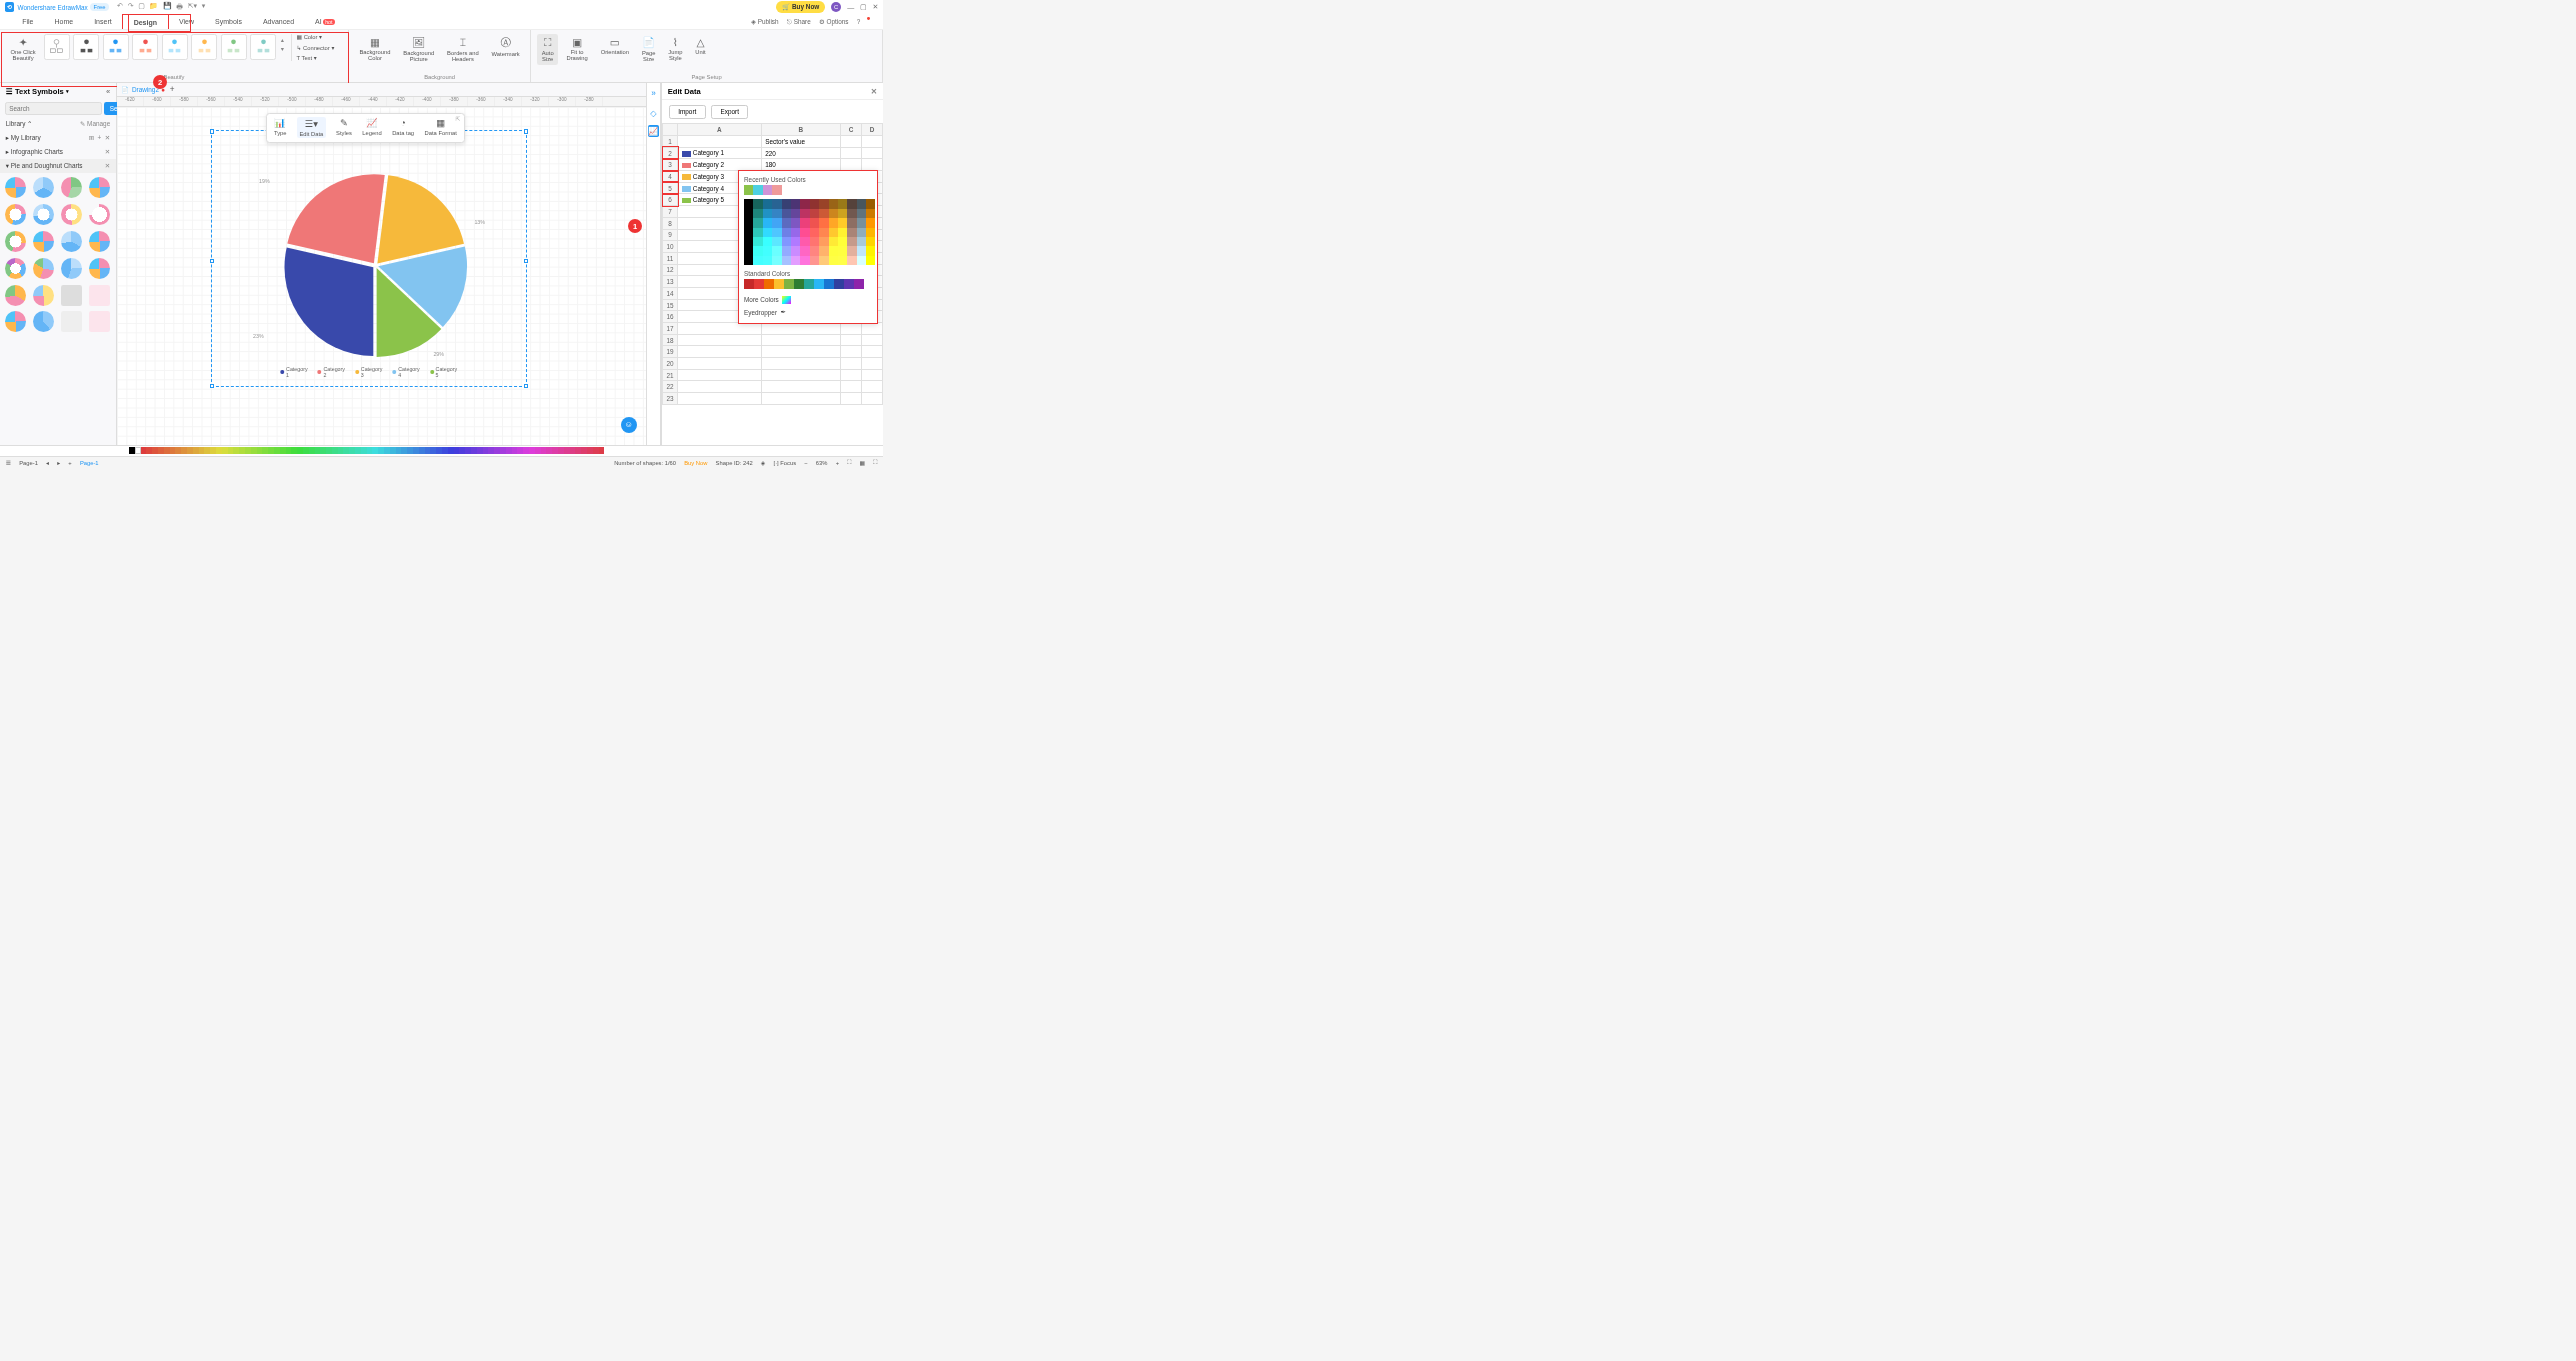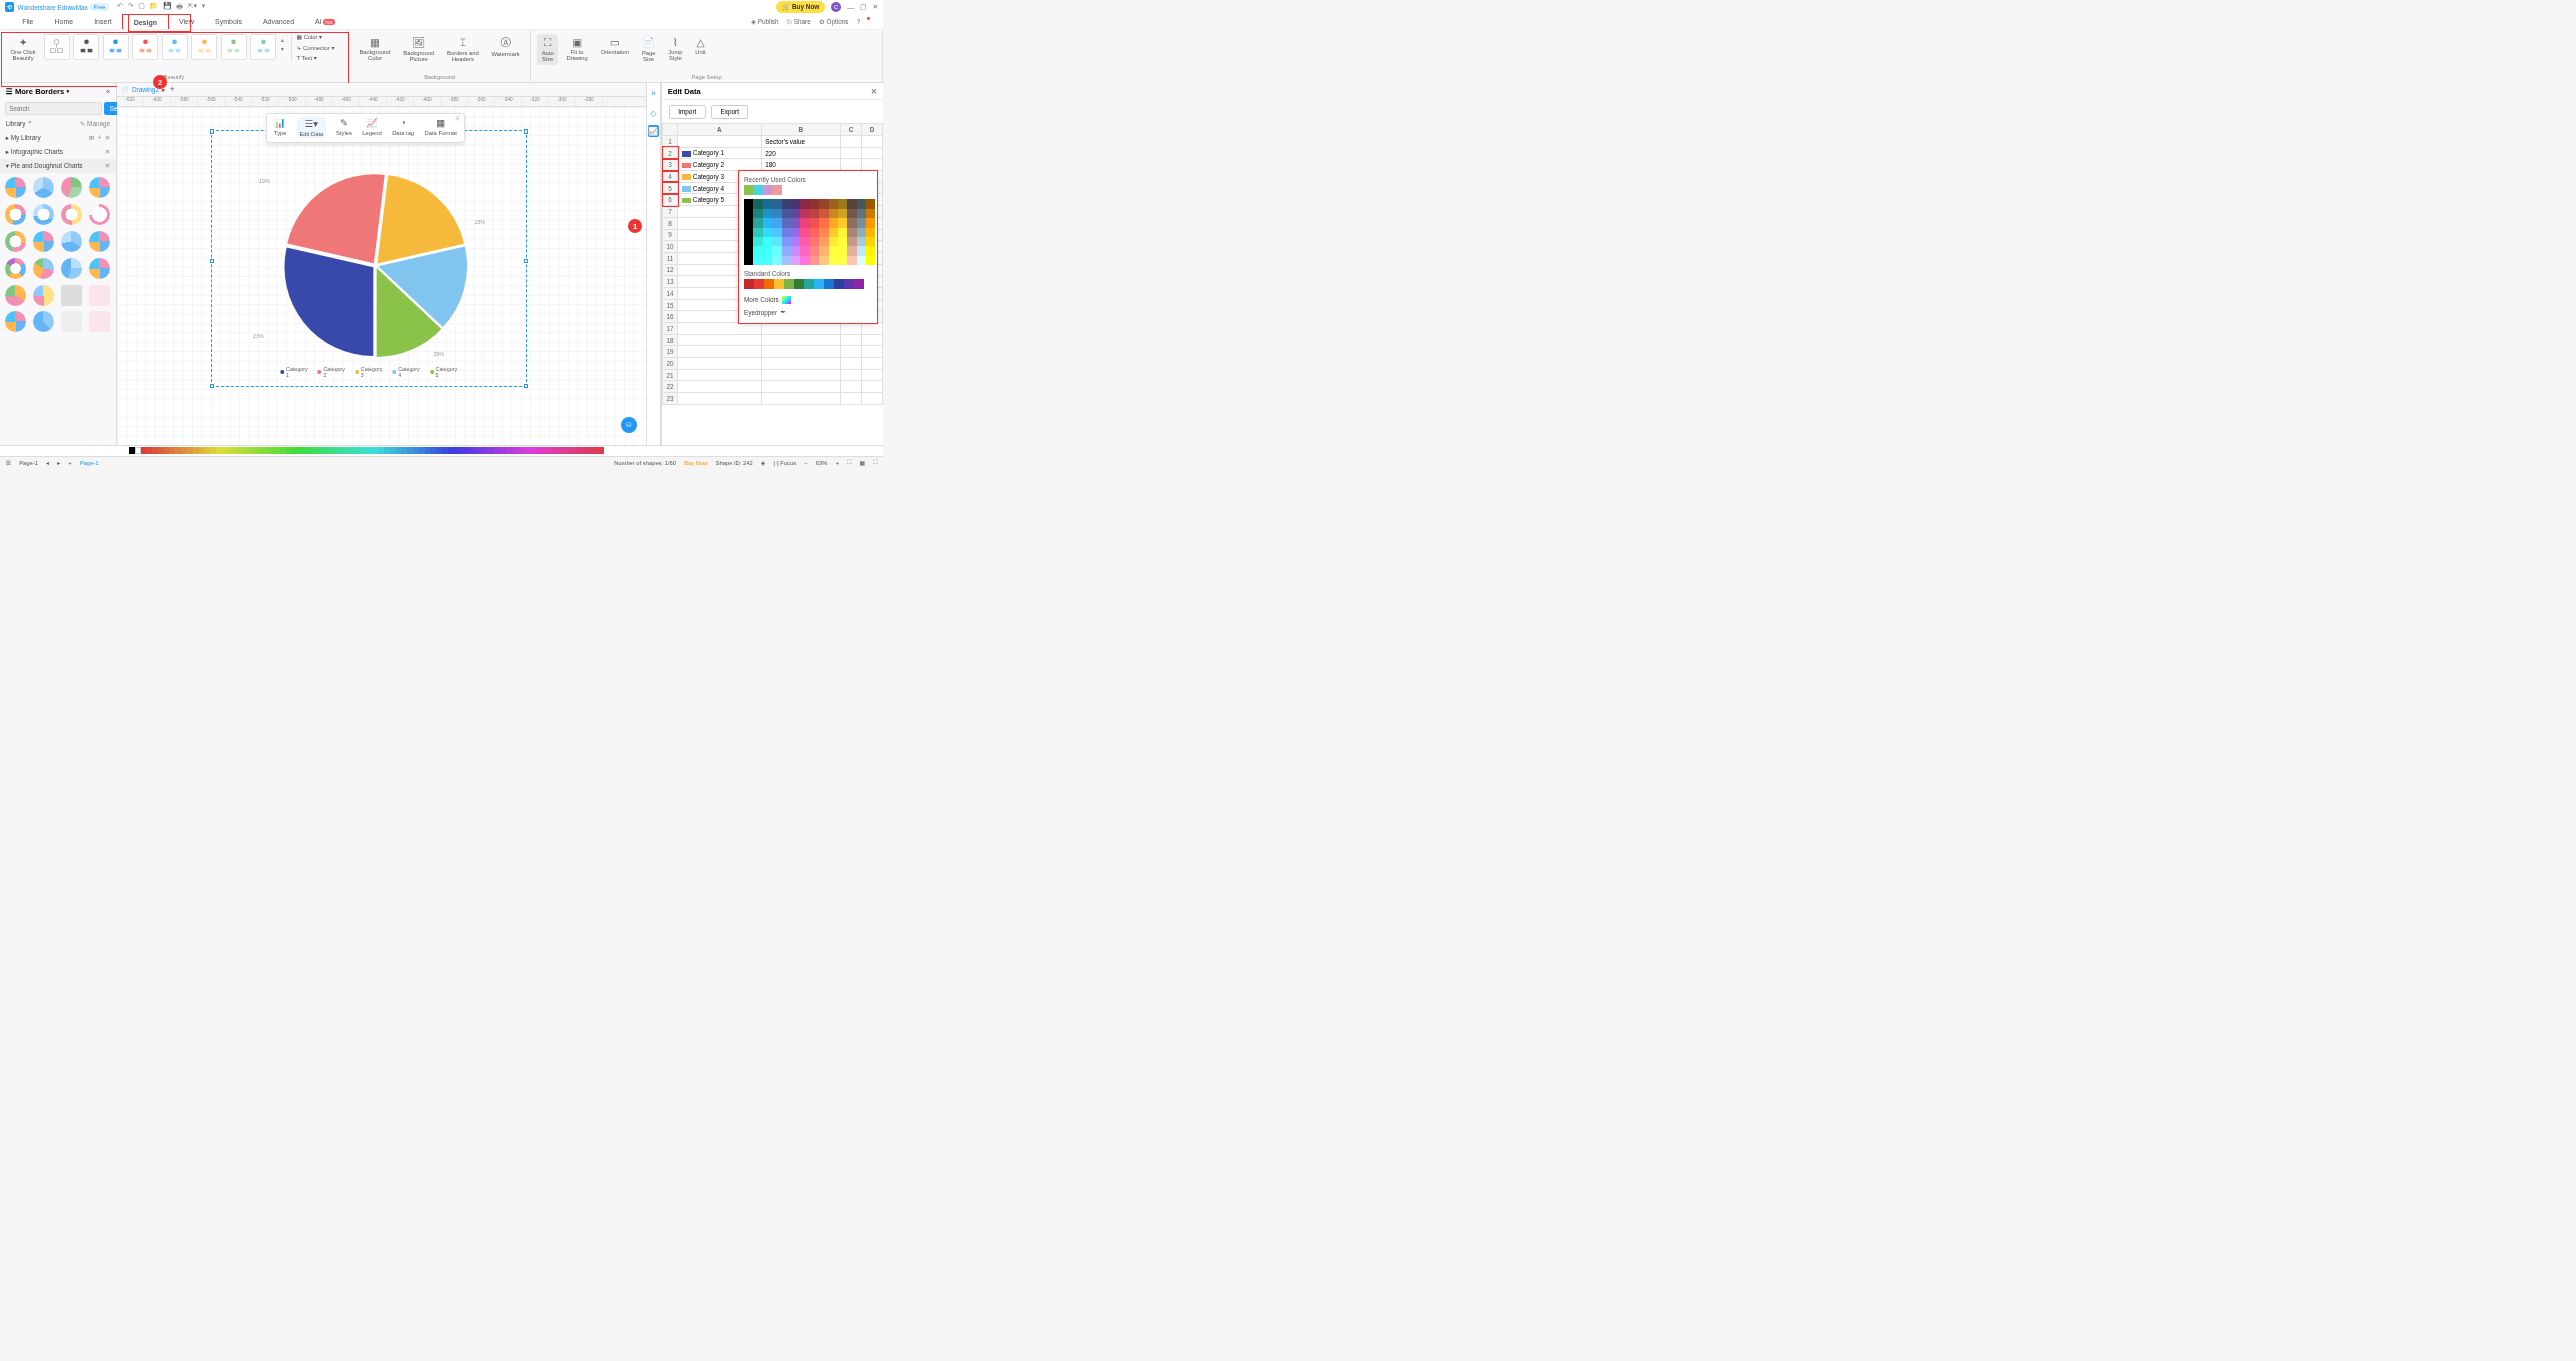--- a/index.html
+++ b/index.html
@@ -297,21 +297,21 @@
 
 <div class="highlight-box-tab"></div>
 <div class="highlight-box-1"></div>
 <div class="bubble" style="left:153px; top:75px;">2</div>
 
 <div class="workspace">
 
   <div class="left-panel">
     <div class="hdr">
       <span>☰</span>
-      <span>More Borders</span>
+      <span>Text Symbols</span>
         <span style="font-size:5.3px;">▾</span>
       <span class="collapse">«</span>
     </div>
     <div class="search-row">
       <input placeholder="Search" style="">
       <button>Search</button>
     </div>
     <div class="lib-row">
       <span><span>Library</span> ⌃</span>
       <span class="tools">

